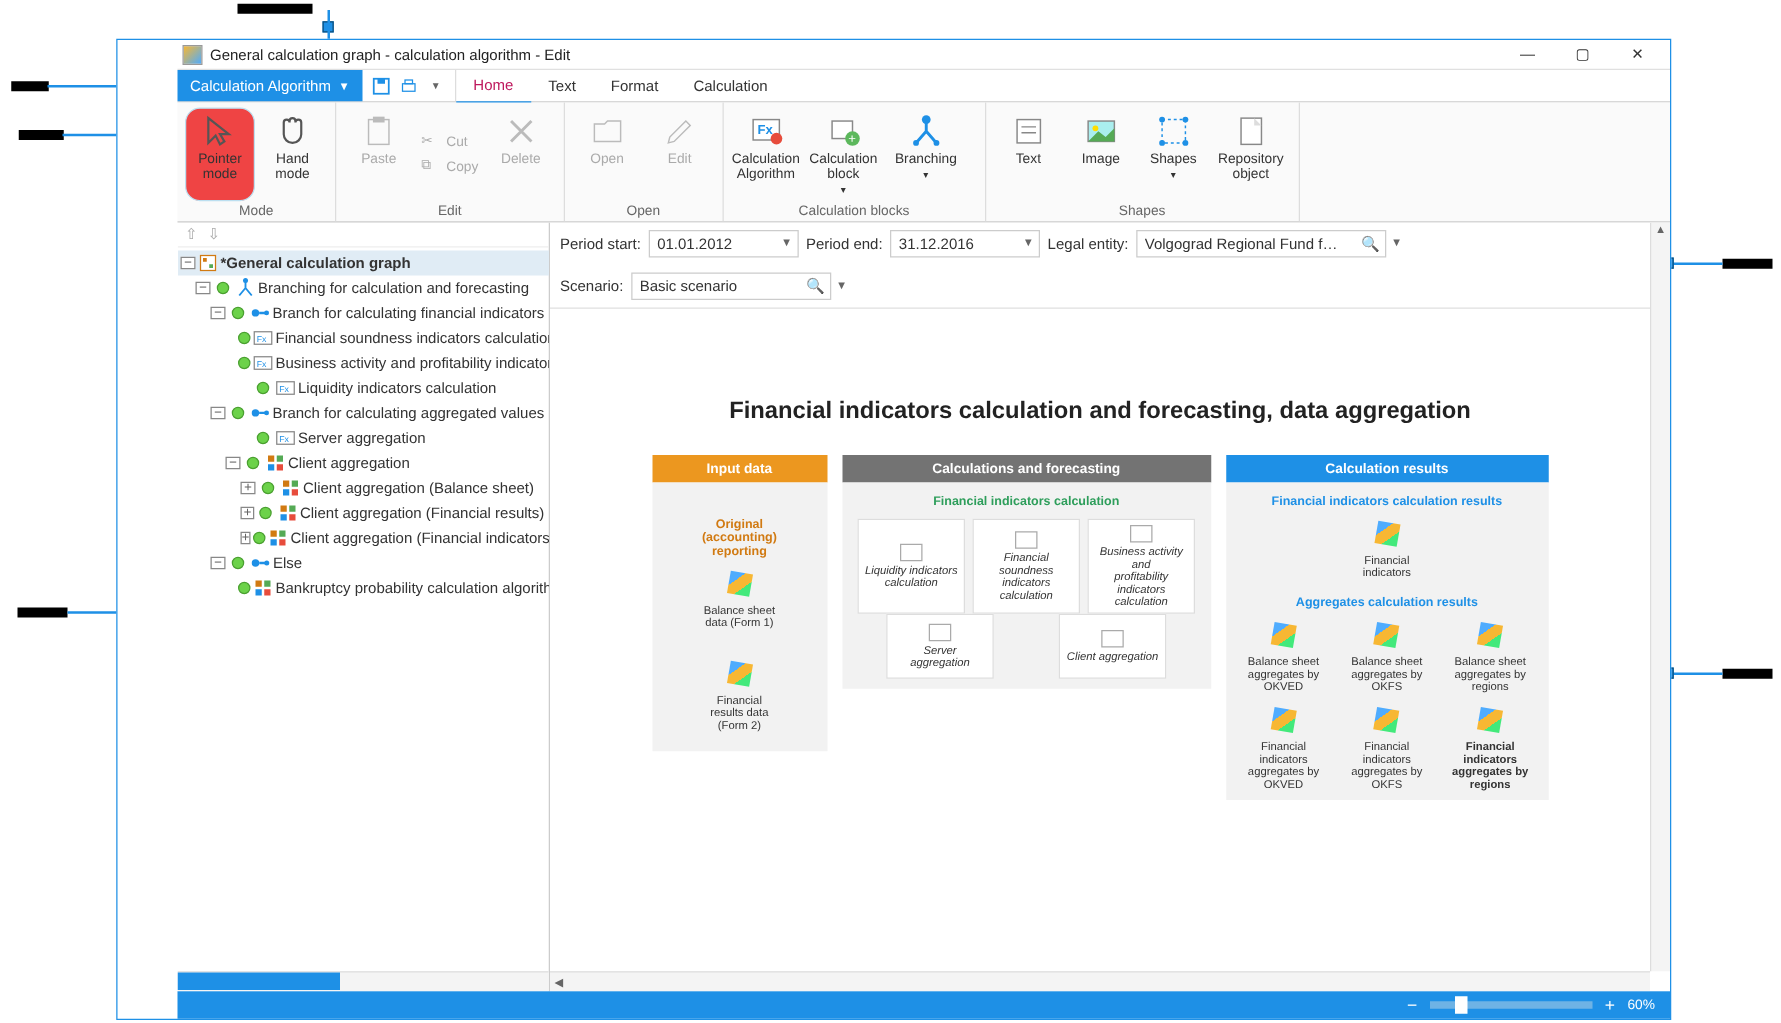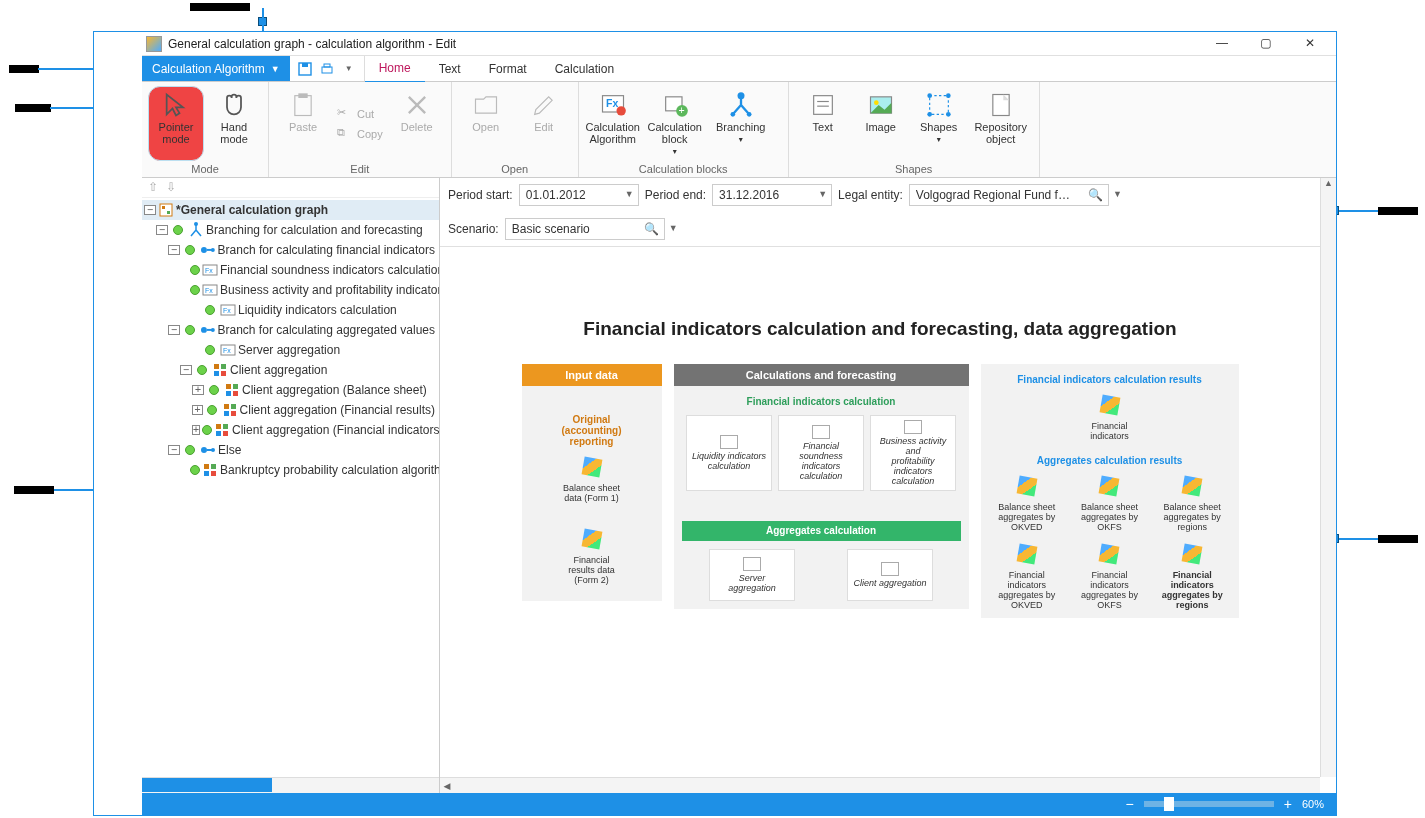--- a/index.html
+++ b/index.html
@@ -600,37 +600,37 @@
                     <span style="white-space:pre-line;">Financial soundness
 indicators calculation</span>
                   </div>
                 <div class="card" style="width:86px;">
                     <div class="cicon"></div>
                     <span style="white-space:pre-line;">Business activity and
 profitability indicators
 calculation</span>
                   </div>
               </div>
-              <div class="subgreen" style="margin-top:30px;">Aggregates calculation</div>
               <div class="cardrow">
                 <div class="card" style="width:86px;">
                     <div class="cicon"></div>
                     <span style="white-space:pre-line;">Server
 aggregation</span>
                   </div>
                 <div style="width:40px;"></div>
                 <div class="card" style="width:86px;">
                     <div class="cicon"></div>
                     <span>Client aggregation</span>
                   </div>
               </div>
             </div>
           </div>
 
           <div class="dcol" style="width:258px;">
+            <div class="dhead blue">Calculation results</div>
             <div class="dbody">
               <div class="subhead blue">Financial indicators calculation results</div>
               <div class="node" style="margin:4px auto;"><div class="nbox">
                     <div class="cube"></div>
                   </div><span style="white-space:pre-line;">Financial
 indicators</span></div>
               <div class="subhead blue" style="margin-top:14px;">Aggregates calculation results</div>
               <div class="noderow">
                 <div class="node"><div class="nbox">
                       <div class="cube"></div>

